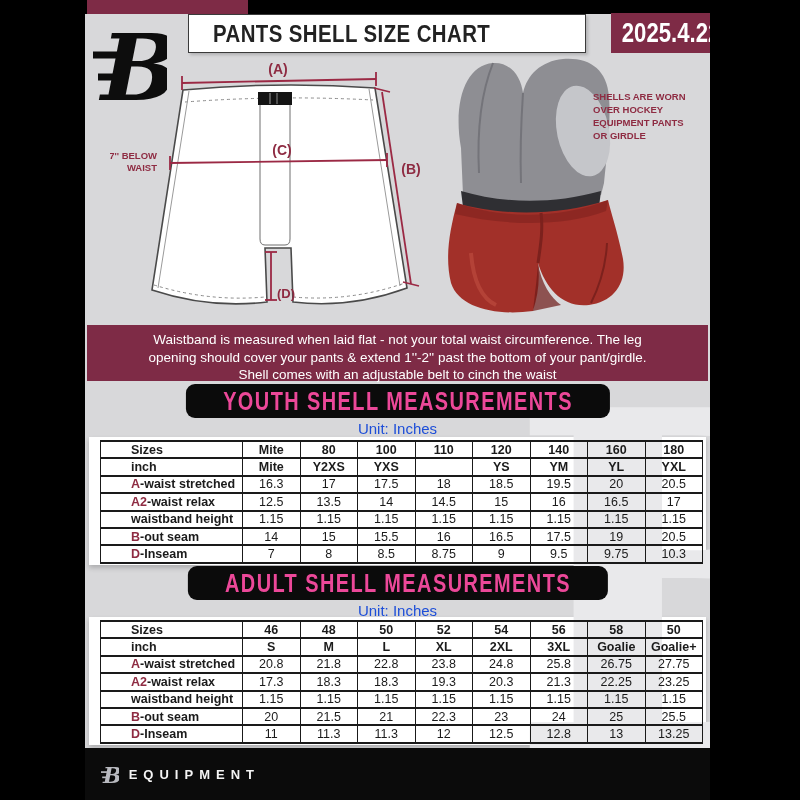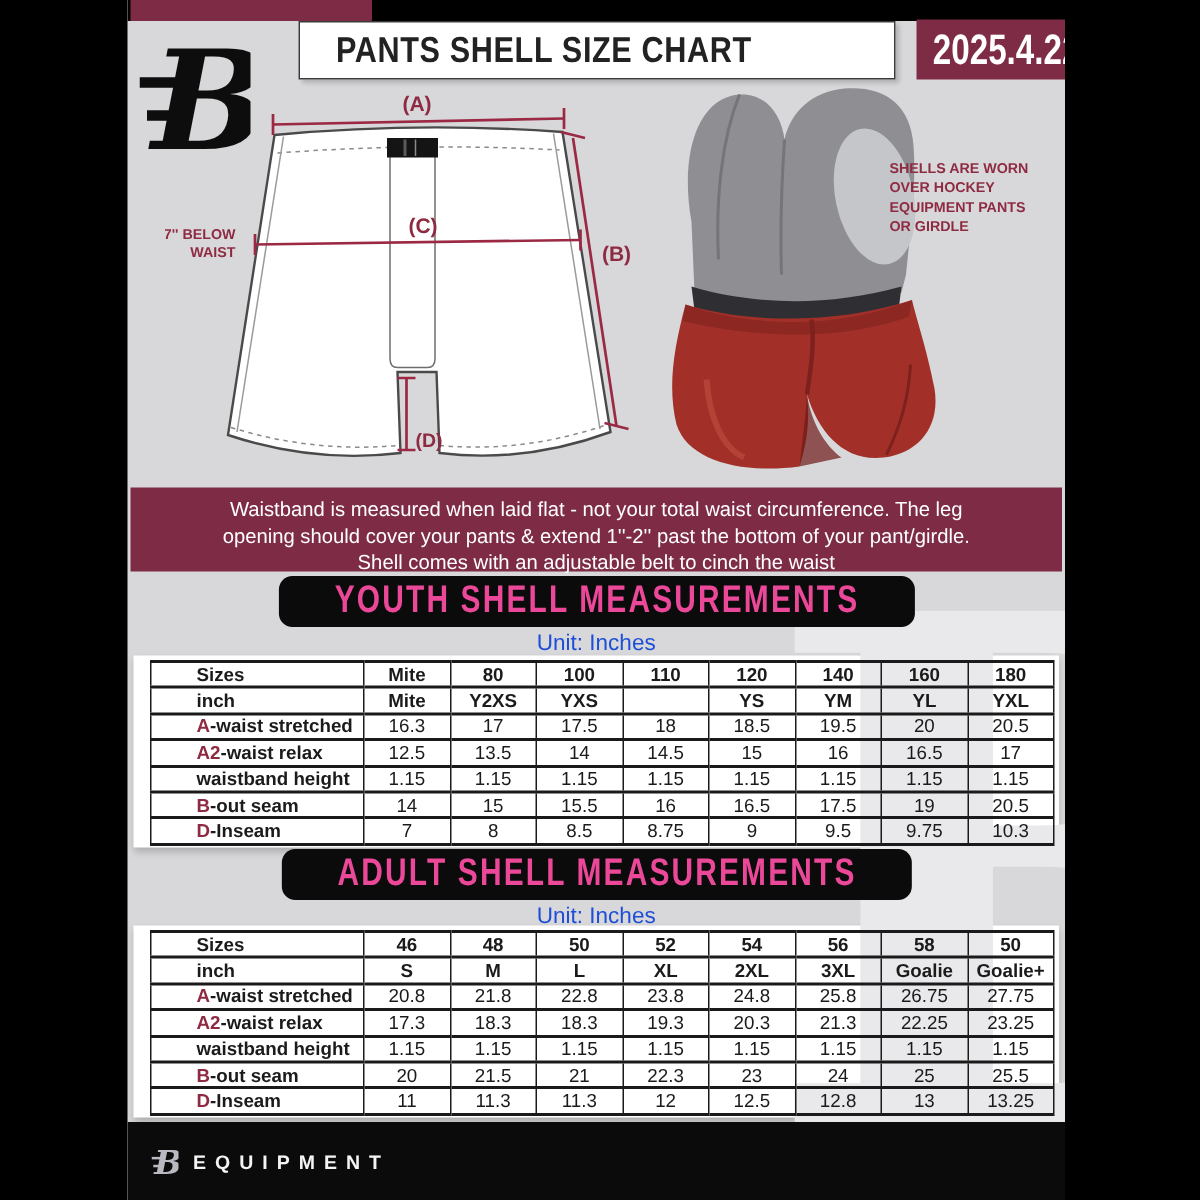--- a/index.html
+++ b/index.html
@@ -8,34 +8,34 @@
     font-family:"Liberation Sans",sans-serif;color:#1b1b1b;overflow:hidden;
   }
   #page{position:absolute;left:85px;top:0;width:625px;height:800px;background:#d8d8da;overflow:hidden;}
 
   
   .top-strip{position:absolute;left:0;top:0;width:625px;height:14px;background:#000;z-index:4;}
   .top-accent{position:absolute;left:2px;top:0;width:161px;height:14px;background:#7e2b46;}
 
   
   .logo{position:absolute;left:8px;top:15px;width:74px;height:96px;z-index:4;}
-  .title-bar{position:absolute;left:114px;top:14px;width:398px;height:39px;background:#fff;
+  .title-bar{position:absolute;left:103px;top:14px;width:398px;height:39px;background:#fff;
     border:1px solid #3a3a3a;box-sizing:border-box;display:flex;align-items:center;
     padding-left:24px;z-index:4;box-shadow:2px 2px 3px rgba(0,0,0,.18);}
   .title-text{font-size:24px;font-weight:bold;letter-spacing:.5px;color:#222;
     transform:scaleX(.85);transform-origin:left center;white-space:nowrap;}
   .date-box{position:absolute;left:526px;top:13px;width:121px;height:40px;background:#7e2b46;
     display:flex;align-items:center;justify-content:center;z-index:4;}
   .date-text{font-size:27px;font-weight:bold;color:#fff;transform:scale(.82,1.05);white-space:nowrap;}
 
   
   .shorts-svg{position:absolute;left:25px;top:62px;z-index:3;}
   .pants-svg{position:absolute;left:356px;top:53px;z-index:3;}
   .side-note{position:absolute;left:508px;top:90px;width:112px;font-size:9.5px;font-weight:bold;
-    line-height:13px;color:#8e2b42;white-space:pre-line;z-index:4;margin-top:16px;}
+    line-height:13px;color:#8e2b42;white-space:pre-line;z-index:4;}
 
   
   .notice{position:absolute;left:2px;top:325px;width:621px;height:56px;background:#7e2b46;
     color:#fff;text-align:center;font-size:13.5px;line-height:17.5px;padding-top:6px;
     box-sizing:border-box;white-space:pre-line;z-index:4;}
 
   
   .section-banner{position:absolute;left:50%;transform:translateX(-50%);background:#0b0b0b;
     color:#ec4899;border-radius:9px;height:34px;display:flex;align-items:center;justify-content:center;
     padding:0 28px;z-index:4;white-space:nowrap;}

